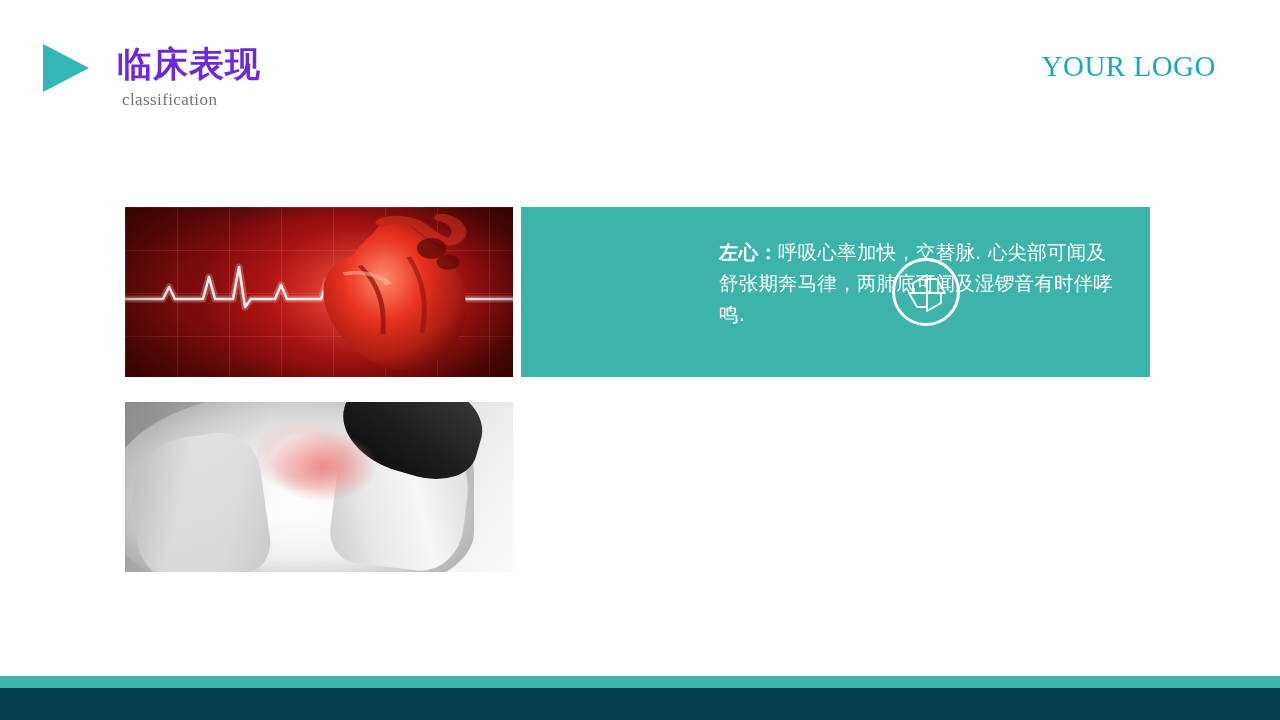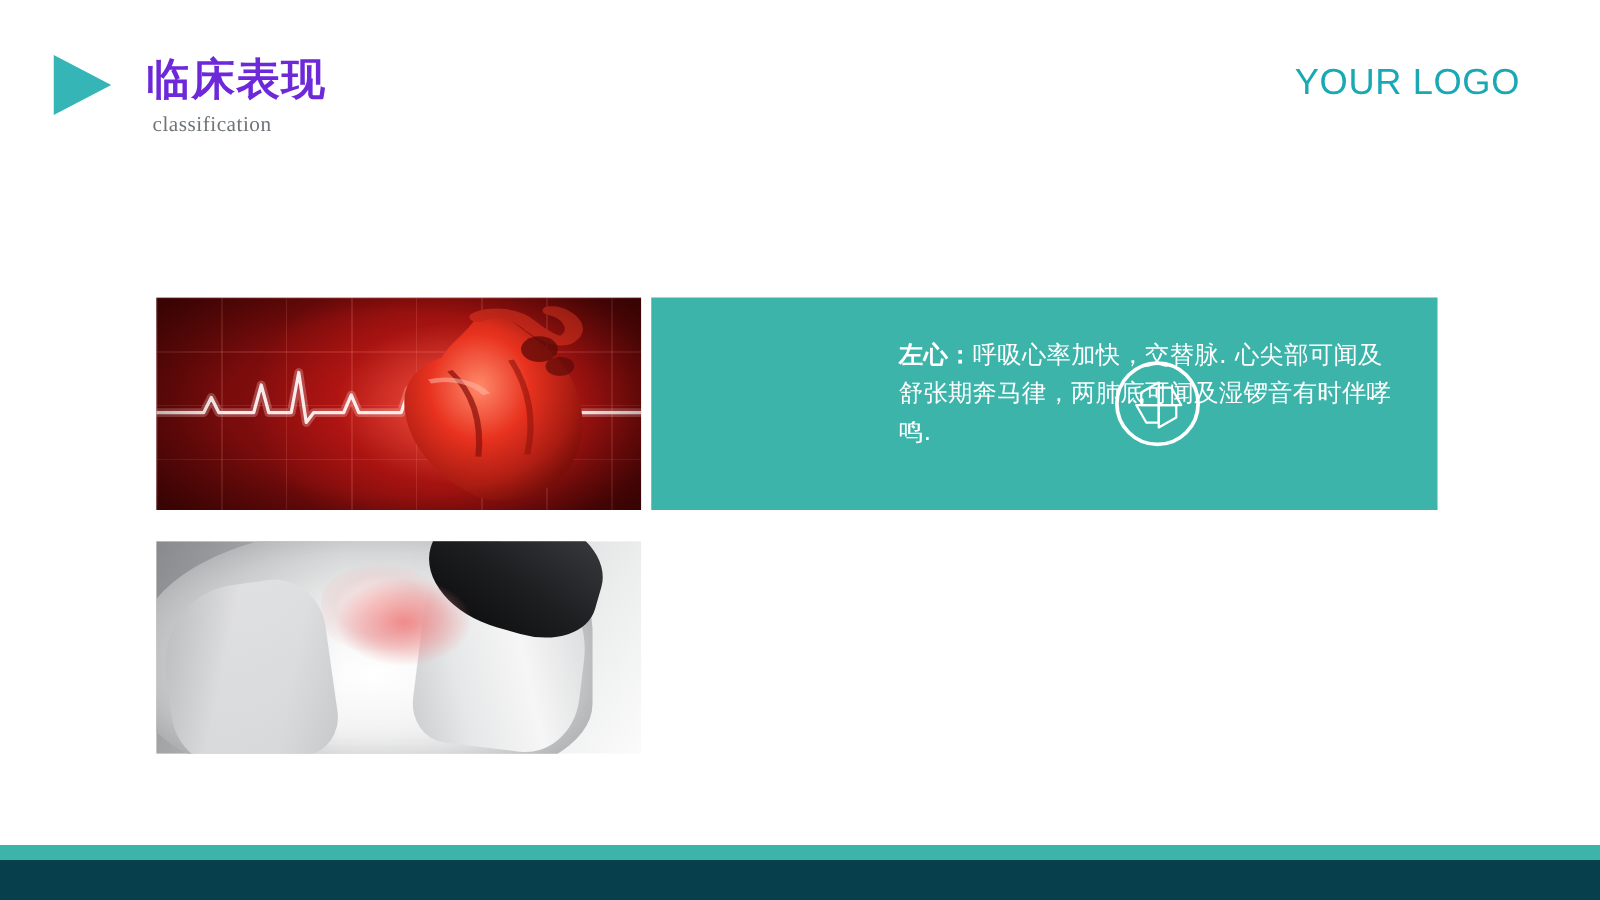--- a/index.html
+++ b/index.html
@@ -42,29 +42,29 @@
     font-size: 17px;
     color: #6f7478;
     margin-top: 4px;
     margin-left: 5px;
     letter-spacing: .4px;
   }
 
   .logo {
     position: absolute;
     right: 64px; top: 50px;
-    font-family: Liberation Sans, sans-serif;
+    font-family: Liberation Serif, serif;
     font-size: 29px;
     color: #1AA9B4;
     letter-spacing: .5px;
     white-space: nowrap;
   }
 
   
-  .row { position: absolute; left: 125px; width: 1025px; height: 166px; margin-top: 31px; }
+  .row { position: absolute; left: 125px; width: 1025px; height: 166px; }
   .row-1 { top: 207px; }
   .row-2 { top: 402px; }
 
   .thumb {
     position: absolute;
     left: 0; top: 0;
     width: 388px; height: 170px;
     overflow: hidden;
   }
 

